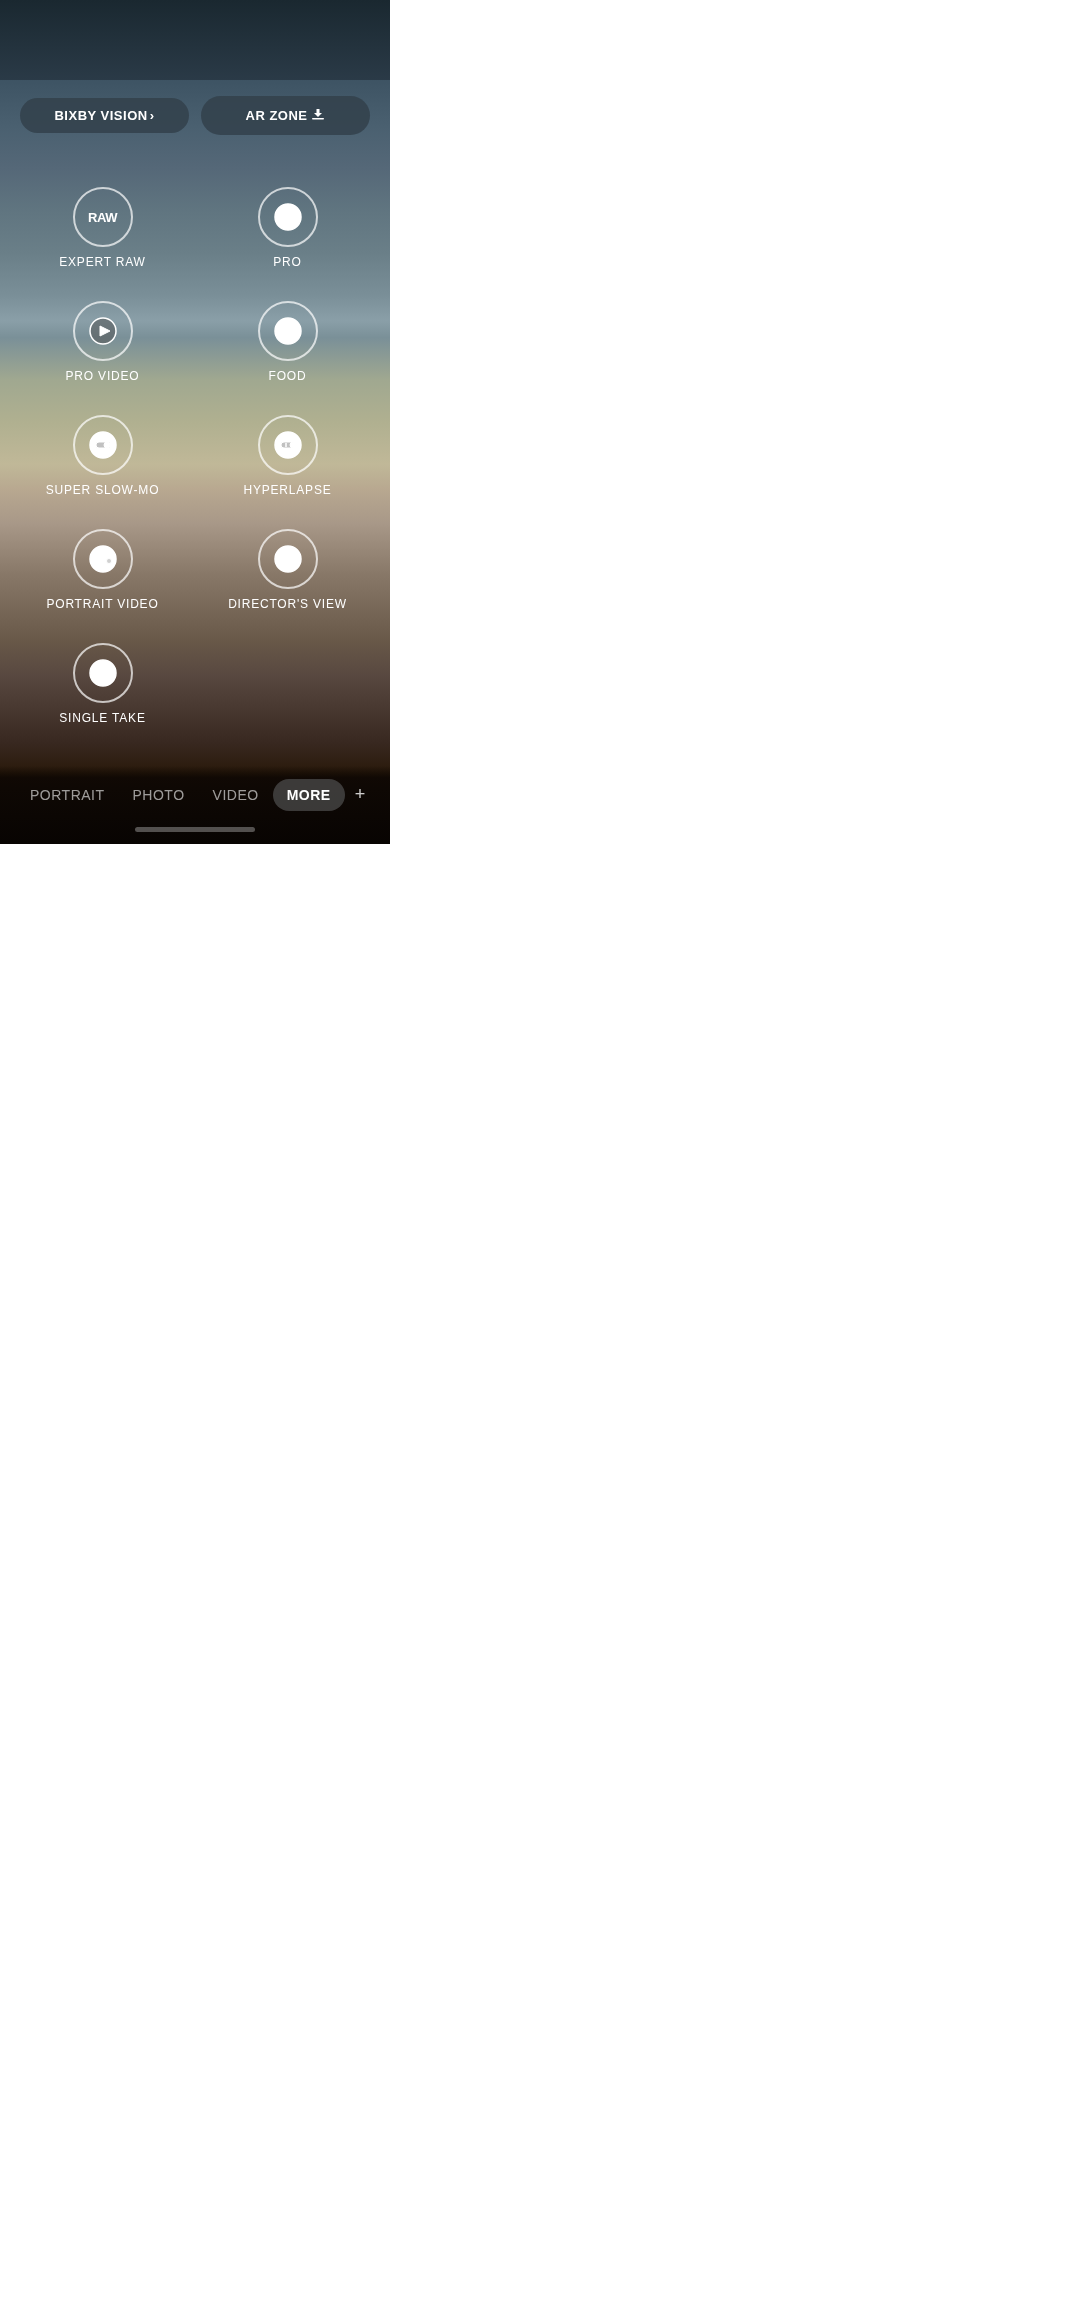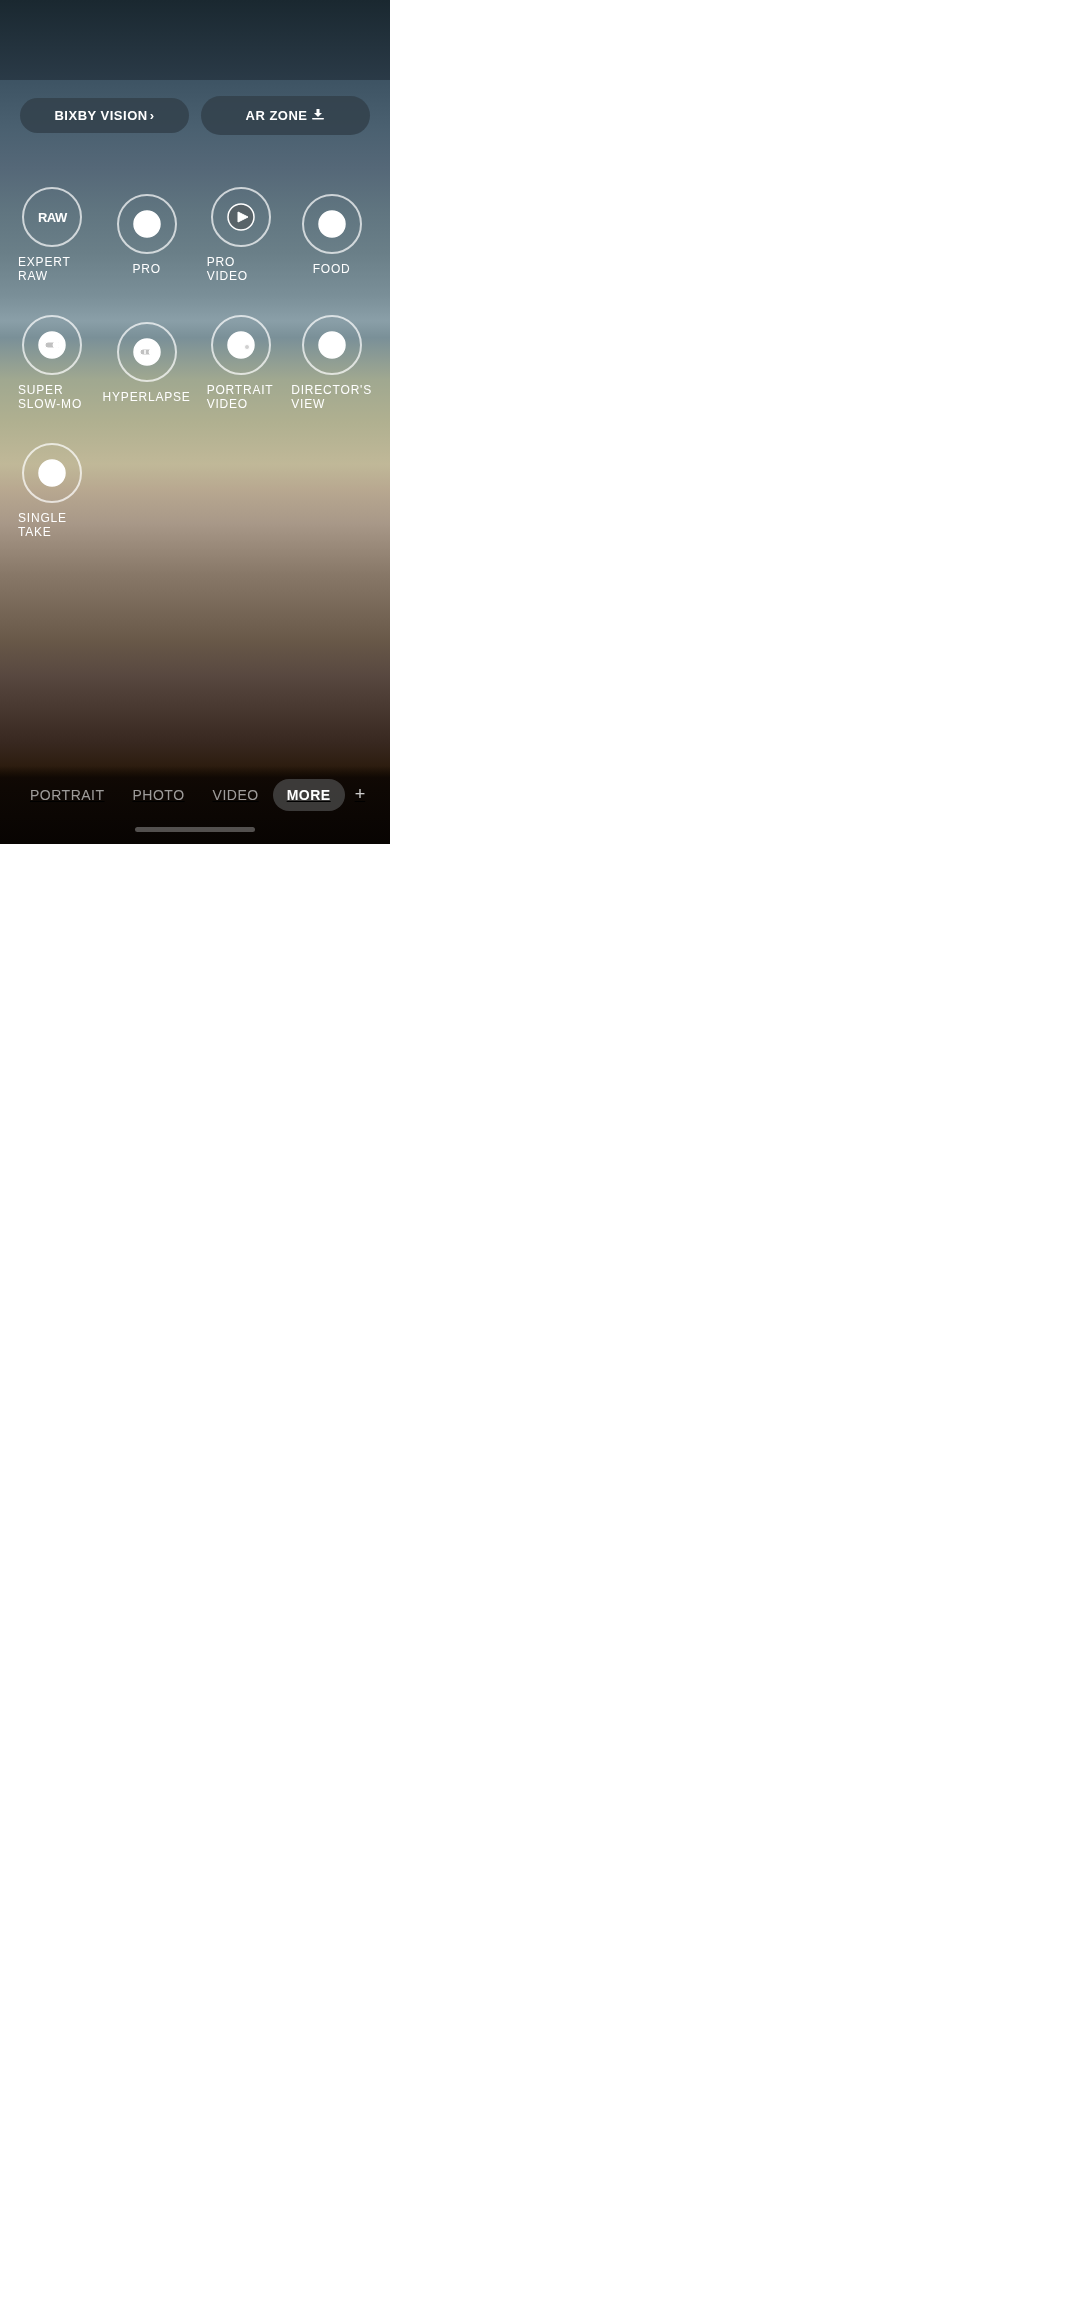--- a/index.html
+++ b/index.html
@@ -73,21 +73,21 @@
       font-weight: 700;
       letter-spacing: 0.5px;
       cursor: pointer;
       flex: 1;
       justify-content: center;
     }
 
     
     .modes-grid {
       display: grid;
-      grid-template-columns: repeat(4, 1fr);
+      grid-template-columns: repeat(2, 1fr);
       gap: 0;
       padding: 20px 10px;
       flex: 1;
     }
 
     .mode-item {
       display: flex;
       flex-direction: column;
       align-items: center;
       justify-content: center;
@@ -120,21 +120,20 @@
       text-align: left;
       text-transform: uppercase;
     }
 
     
     .bottom-nav {
       position: absolute;
       bottom: 0;
       width: 100%;
       background: linear-gradient(180deg, transparent 0%, rgba(15,8,4,0.95) 15%, #0e0804 30%, #080402 100%);
-      text-decoration: underline;
     }
 
     .camera-modes-bar {
       display: flex;
       align-items: center;
       padding: 12px 16px 8px;
       gap: 0;
     }
 
     .camera-mode-tab {

